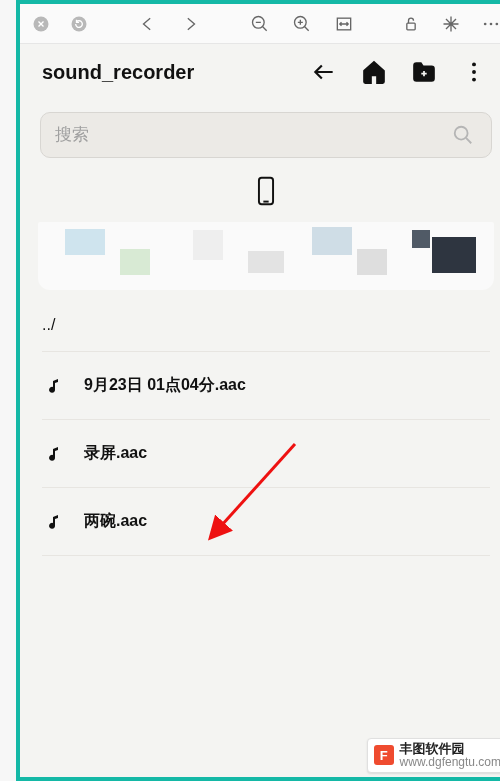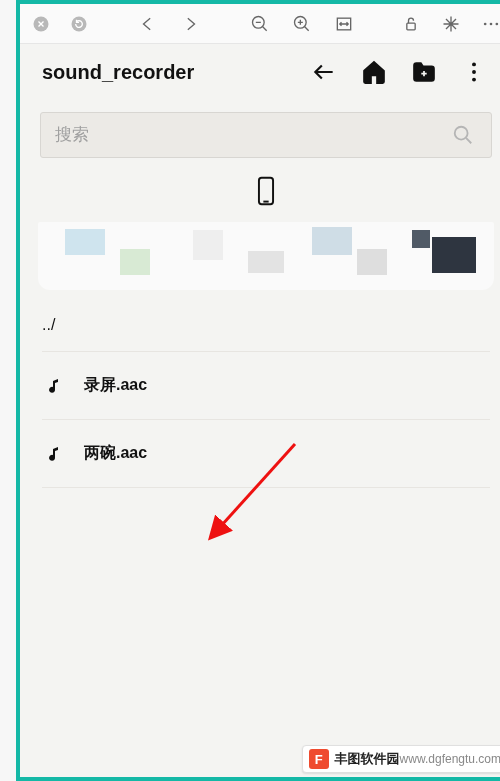--- a/index.html
+++ b/index.html
@@ -14,21 +14,21 @@
   .tb svg{width:20px;height:20px;stroke:#666;fill:none;stroke-width:1.6;}
   
   .hdr{height:56px;display:flex;align-items:center;padding:0 22px;}
   .hdr h1{font-size:20px;font-weight:700;color:#111;letter-spacing:0;}
   .hdr .sp{flex:1;}
   .hdr .hic{width:32px;height:32px;display:flex;align-items:center;justify-content:center;margin-left:18px;color:#111;}
   .hdr svg{width:26px;height:26px;stroke:#111;fill:none;stroke-width:2;}
   .hdr .solid svg{fill:#111;stroke:#111;}
   
   .srch-wrap{padding:12px 20px 10px;}
-  .srch{display:flex;align-items:center;background:#eceae6;border:1px solid #d8d6d2;border-radius:3px;height:46px;padding:0 14px;}
+  .srch{display:flex;align-items:center;background:#eceae6;border:1px solid #d8d6d2;border-radius:10px;height:46px;padding:0 14px;}
   .srch input{flex:1;border:none;background:transparent;font-size:17px;color:#333;outline:none;}
   .srch input::placeholder{color:#a0a0a0;}
   .srch .mag{width:28px;height:28px;display:flex;align-items:center;justify-content:center;}
   .srch svg{stroke:#b5b5b5;fill:none;stroke-width:2;width:22px;height:22px;}
   
   .dev-row{display:flex;justify-content:center;padding:8px 0 6px;}
   .dev-row svg{width:22px;height:30px;fill:none;stroke:#111;stroke-width:2.2;}
   
   .pix{height:68px;margin:6px 18px 8px;background:#fafafa;position:relative;overflow:hidden;border-radius:2px 2px 12px 12px;}
   .pix .c{position:absolute;}
@@ -49,21 +49,21 @@
   .row .rtxt{font-size:16px;font-weight:600;color:#111;}
   .row.parent .rtxt{font-weight:500;}
   
   .arrow{position:absolute;left:180px;top:430px;width:120px;height:120px;pointer-events:none;}
   .arrow svg{width:120px;height:120px;}
   
   .wm{position:absolute;right:4px;bottom:4px;display:flex;align-items:center;background:#fff;border:1px solid #e0e0e0;border-radius:4px;padding:3px 6px;box-shadow:0 1px 2px rgba(0,0,0,.1);}
   .wm .sq{width:20px;height:20px;background:#ef4b2f;border-radius:3px;margin-right:6px;display:flex;align-items:center;justify-content:center;color:#fff;font-size:13px;font-weight:700;}
   .wm .tt{font-size:13px;font-weight:600;color:#222;}
   .wm .ss{font-size:12px;color:#888;margin-top:1px;}
-  .wm .txtcol{display:flex;flex-direction:row;line-height:1.05;}
+  .wm .txtcol{display:flex;flex-direction:column;line-height:1.05;}
 </style>
 </head>
 <body>
 
 <div class="page">
 
   <div class="tb">
     <div class="gl">
       <span class="ic">
         <svg viewBox="0 0 24 24">
@@ -198,20 +198,28 @@
   <div class="list">
     <div class="row parent">
       <span class="rtxt">../</span>
     </div>
     <div class="row">
       <span class="ricon">
         <svg viewBox="0 0 14 18">
             <path d="M8 2v10.3A3 3 0 1 1 6 10V4l5-2v3l-3 1z"></path>
           </svg>
       </span>
+      <span class="rtxt">9月23日 01点04分.aac</span>
+    </div>
+    <div class="row">
+      <span class="ricon">
+        <svg viewBox="0 0 14 18">
+            <path d="M8 2v10.3A3 3 0 1 1 6 10V4l5-2v3l-3 1z"></path>
+          </svg>
+      </span>
       <span class="rtxt">录屏.aac</span>
     </div>
     <div class="row">
       <span class="ricon">
         <svg viewBox="0 0 14 18">
             <path d="M8 2v10.3A3 3 0 1 1 6 10V4l5-2v3l-3 1z"></path>
           </svg>
       </span>
       <span class="rtxt">两碗.aac</span>
     </div>

